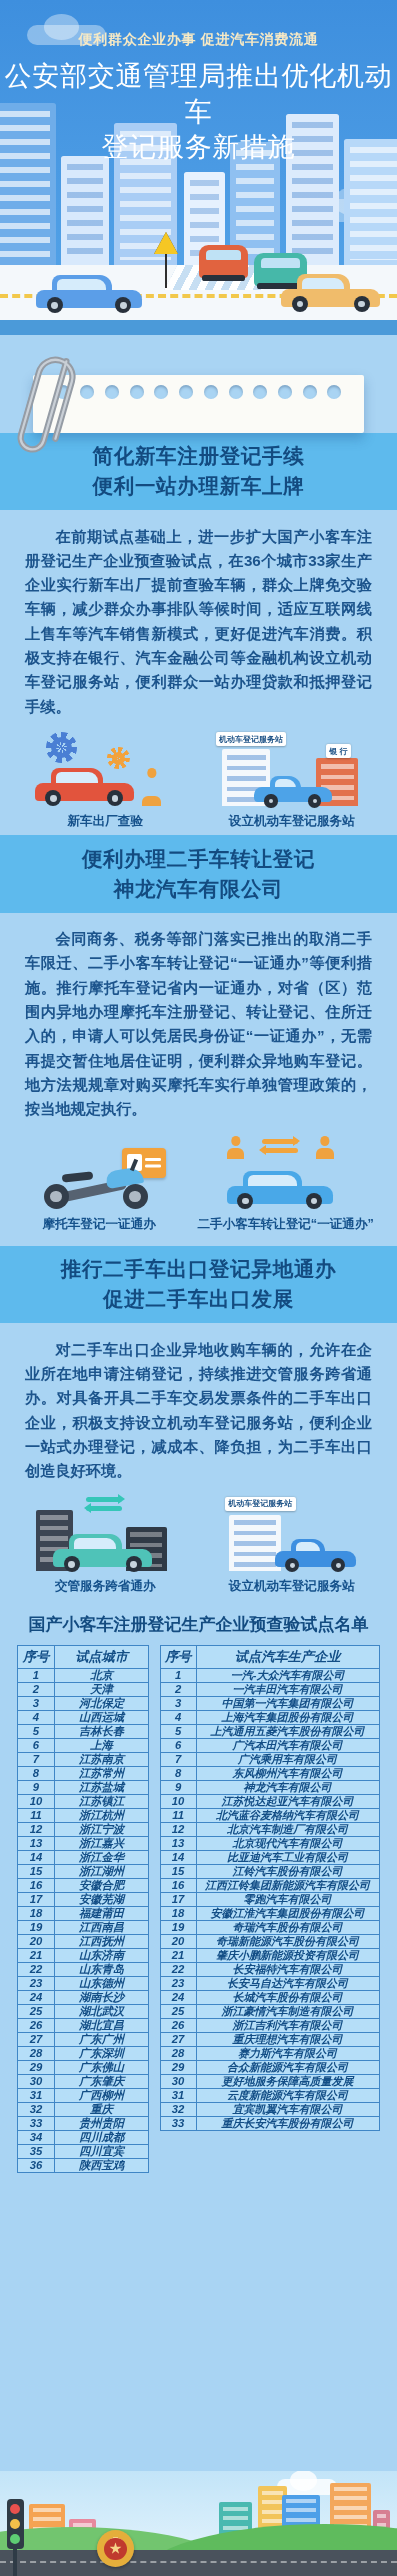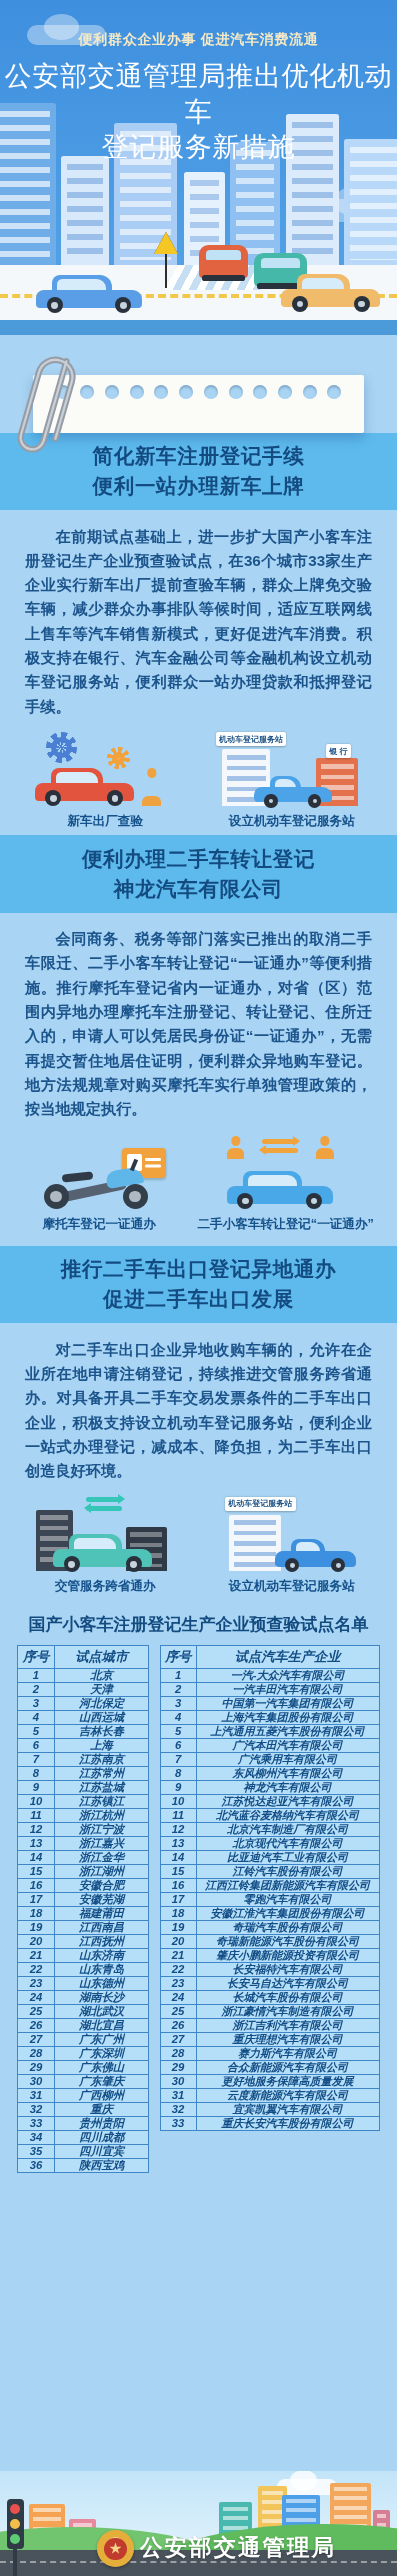--- a/index.html
+++ b/index.html
@@ -703,16 +703,15 @@
     <div class="fb" style="right:6.6px;bottom:25px;width:17px;height:42px;background:#D77F92;"></div>
     <div class="hill" style="left:-99px;bottom:-49px;width:344px;height:99px;background:#72C56F;"></div>
     <div class="hill" style="right:-113px;bottom:-56px;width:371px;height:109px;background:#5FBB5D;"></div>
     <div class="froad"></div>
     <div class="tlight">
       <span class="lamp" style="background:#E8514E;"></span>
       <span class="lamp" style="background:#F2C04A;"></span>
       <span class="lamp" style="background:#5ECC74;"></span>
     </div>
     <div class="badge"></div>
-    <div class="footer-org">公安部交通管理局</div>
   </div>
 </div>
 
 
 </body></html>

